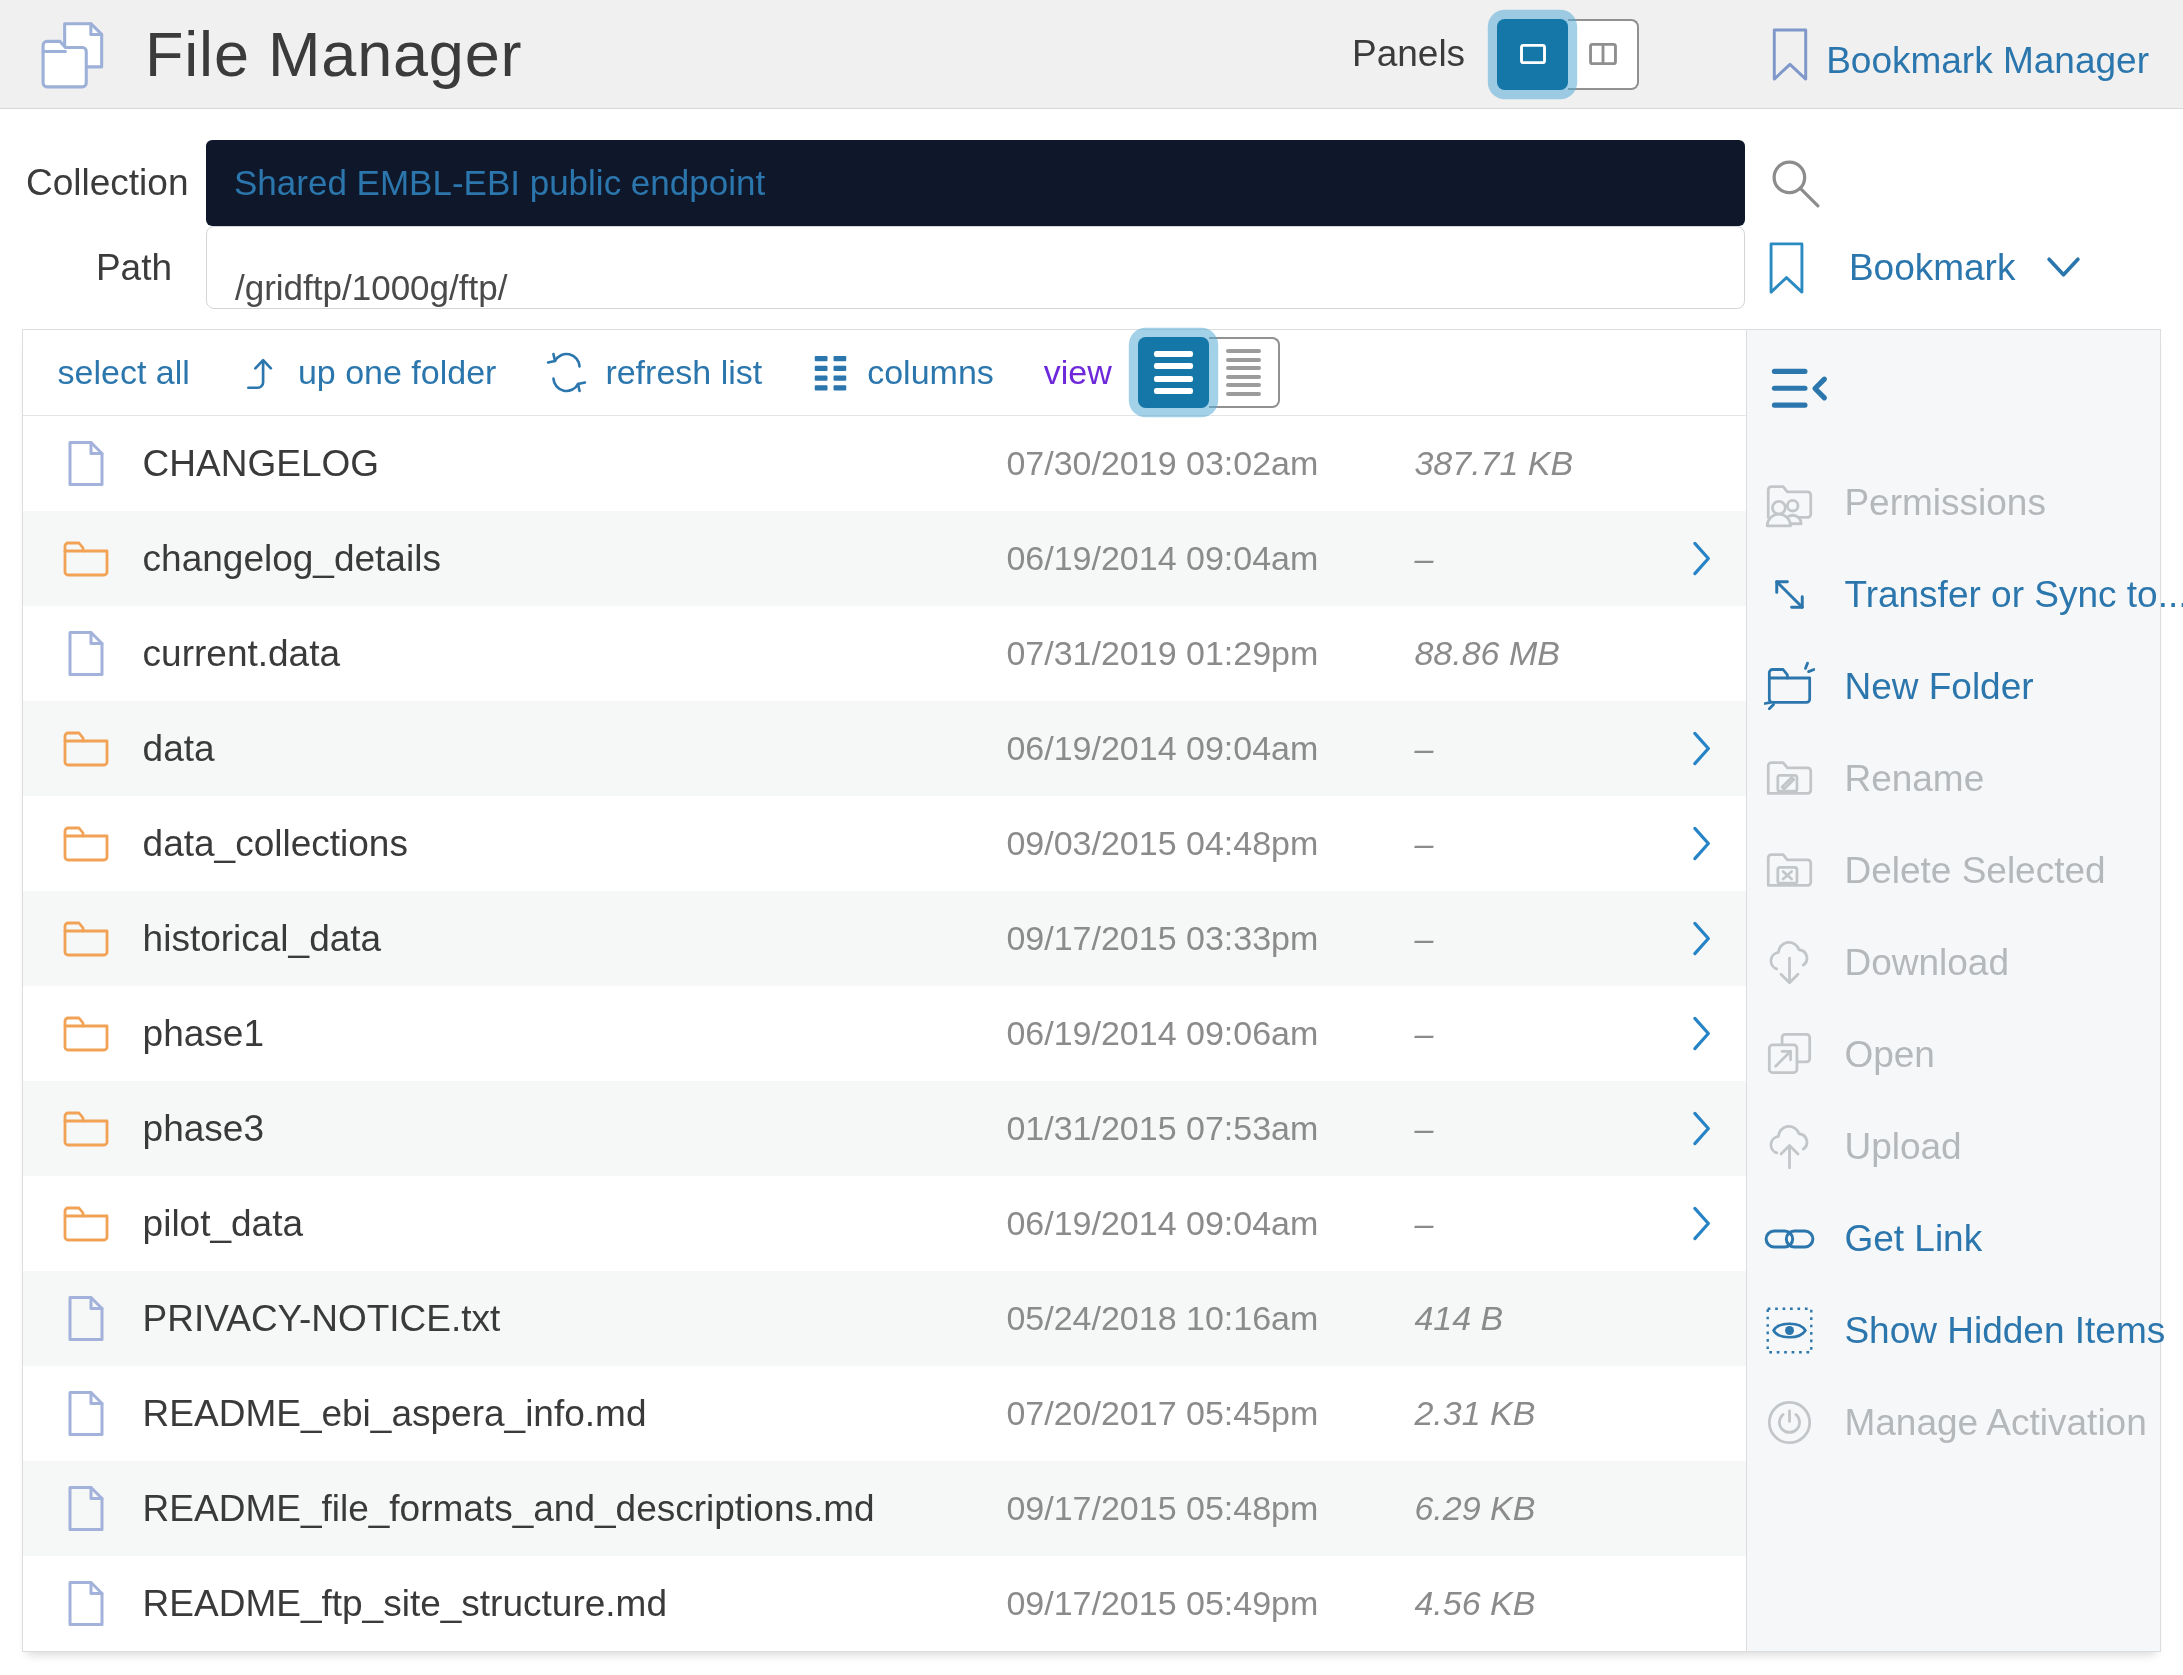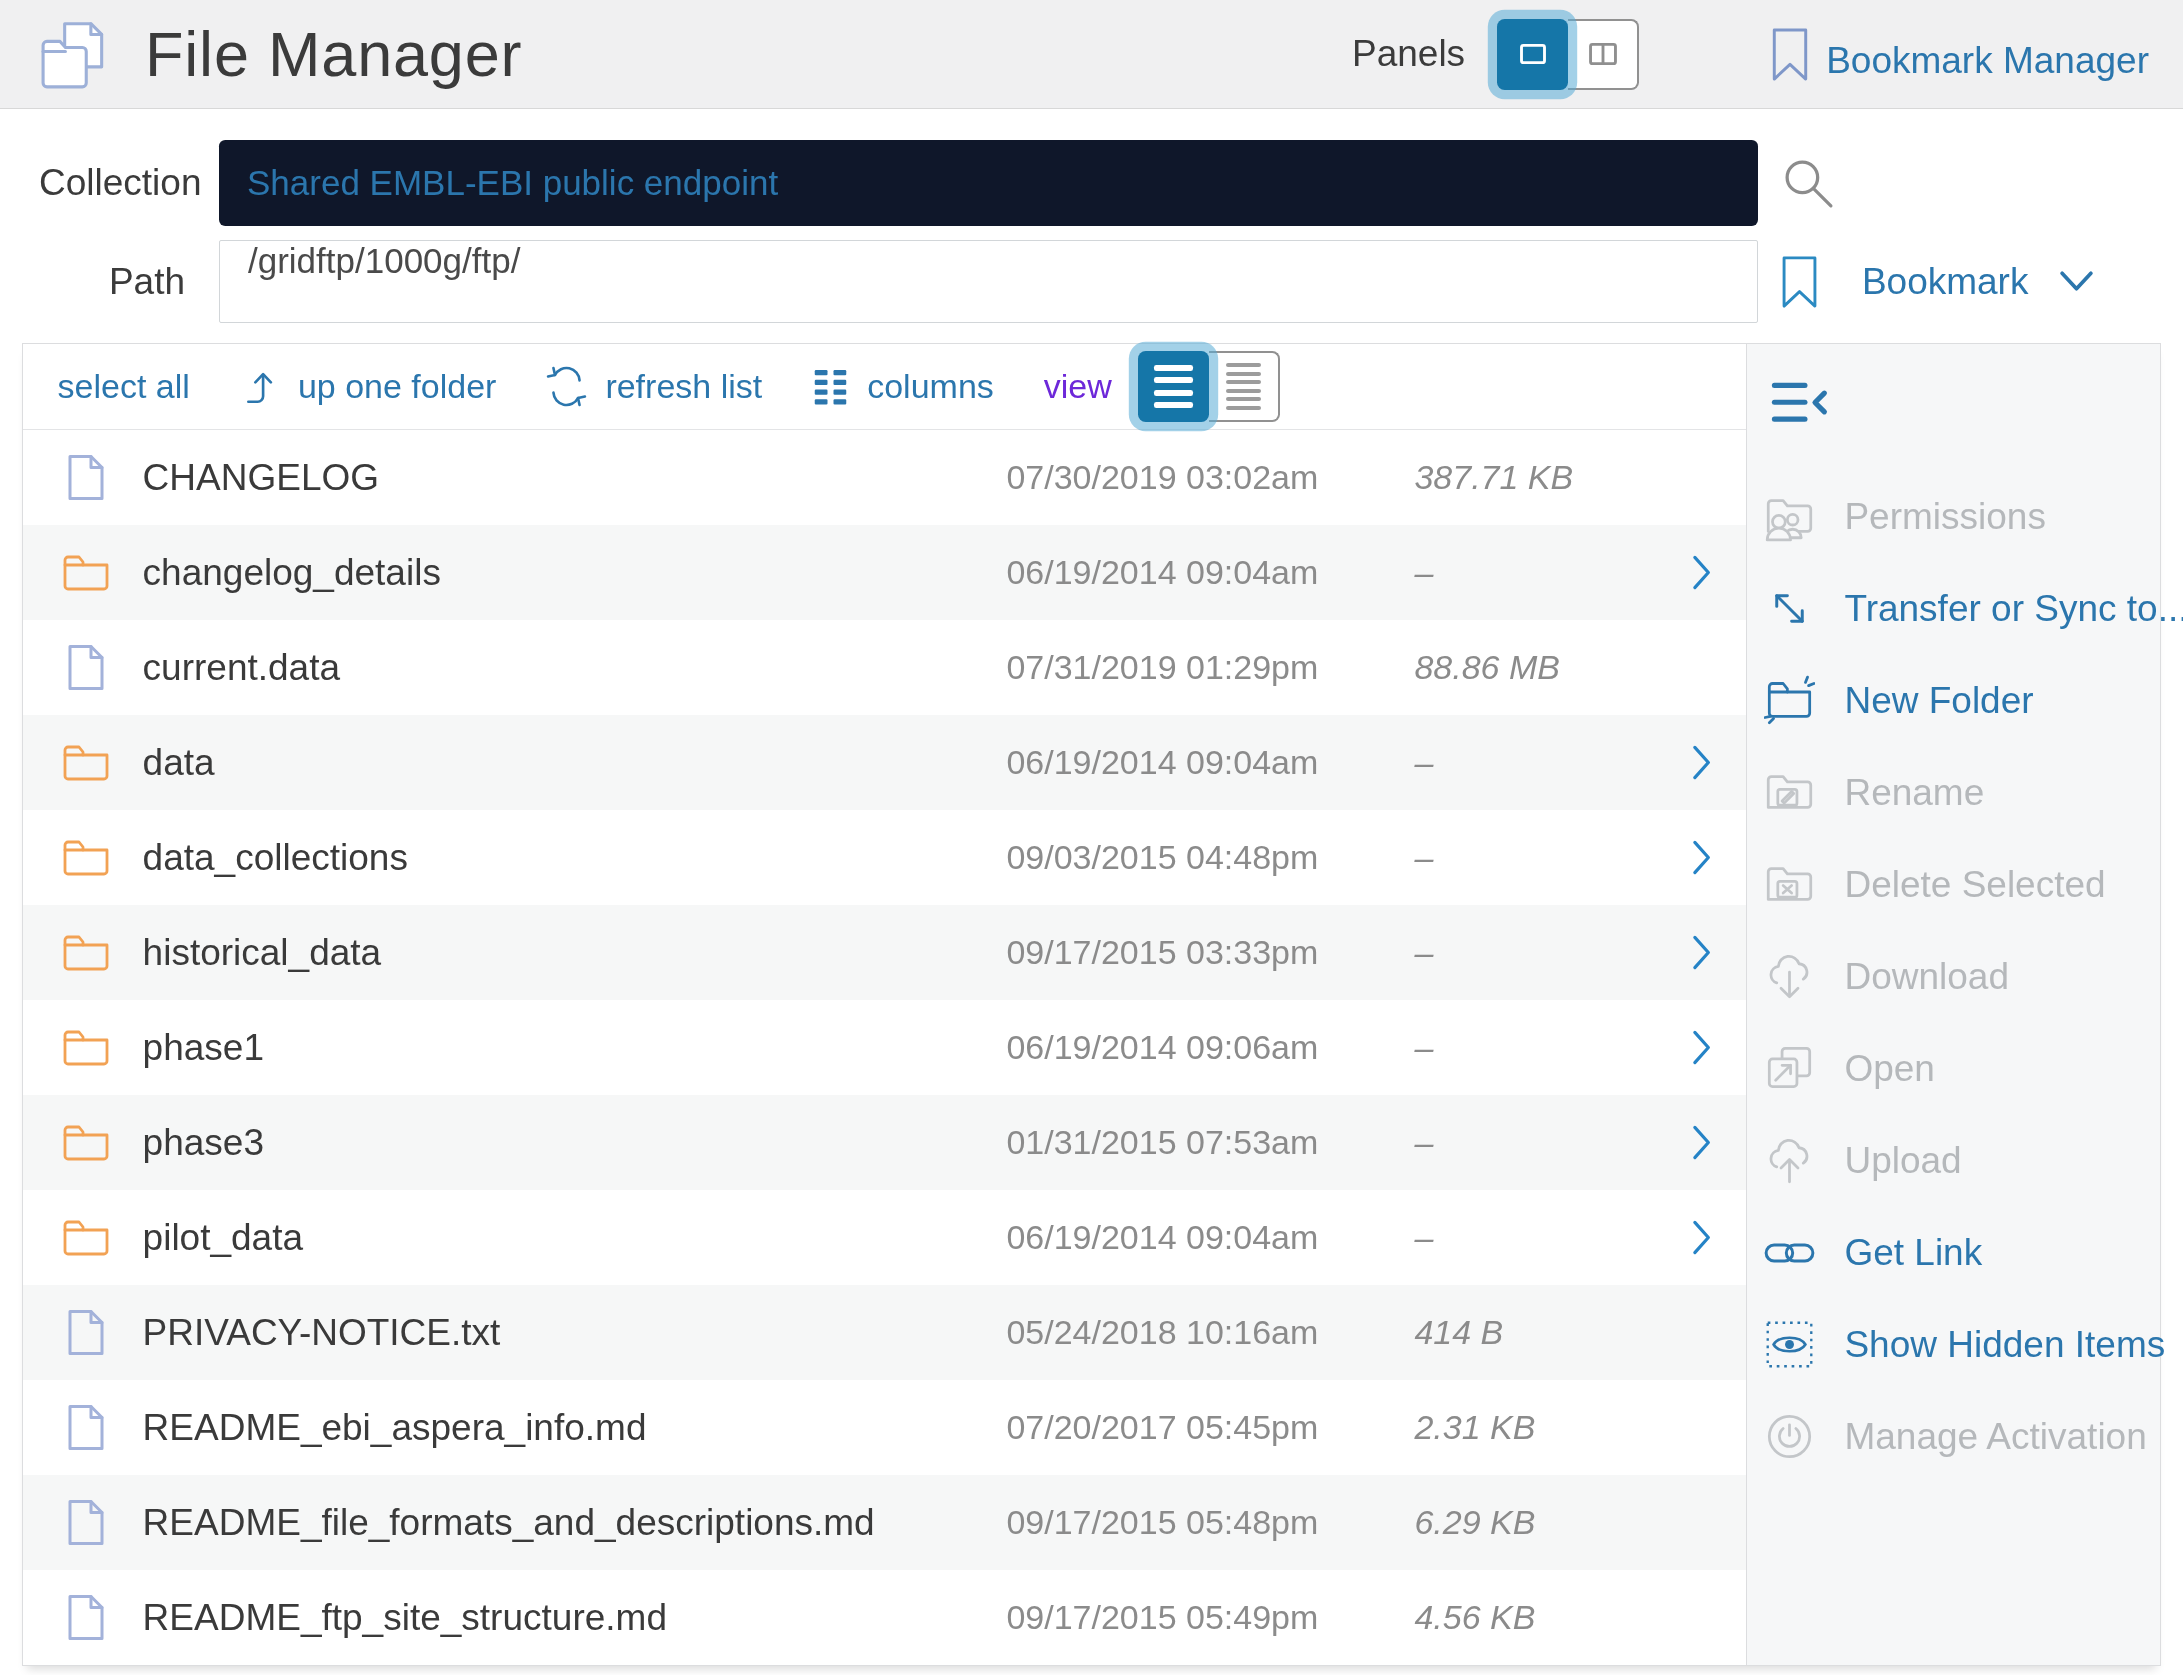--- a/index.html
+++ b/index.html
@@ -30,28 +30,28 @@
   .hd-spacer{flex:1}
   .panels-label{font-size:37px;color:#3b3b3b;margin-right:32px}
   .seg-toggle{display:flex;align-items:center}
   .seg-btn{width:71px;height:71px;display:flex;align-items:center;justify-content:center;background:#fff;}
   .seg-btn.sel{background:var(--toggle-blue);border-radius:7.7px;box-shadow:0 0 0 9.2px var(--halo);position:relative;z-index:2;border:none}
   .seg-btn.unsel{border:2.3px solid #919191;border-left:none;border-radius:0 7.7px 7.7px 0}
   .bookmark-manager{display:flex;align-items:flex-end;gap:16px;margin-left:131px;cursor:pointer}
   .bookmark-manager .lbl{font-size:37px;color:var(--blue)}
 
   
-  .location{padding:31px 23px 20px 39px;display:flex;flex-direction:column;gap:14px;background:#fff}
+  .location{padding:31px 23px 20px 26px;display:flex;flex-direction:column;gap:0;background:#fff}
   .loc-row{display:flex;align-items:center}
   .loc-label{width:146px;text-align:right;font-size:37px;color:#3b3b3b;flex:none}
   .loc-field{margin-left:34px;width:1539px;flex:none;display:flex;align-items:center}
   .collection-box{width:100%;height:86px;background:#0f172a;border-radius:6.2px;
     display:flex;align-items:center;padding:0 28px;font-size:35px;color:var(--blue)}
-  .path-box{width:100%;height:83px;background:#fff;border:1.5px solid #d2d6d9;border-radius:2px;
-    display:flex;align-items:flex-start;padding:0 28px;font-size:35px;color:#4a4a4a}
+  .path-box{width:100%;height:83px;background:#fff;border:1.5px solid #d2d6d9;border-radius:8px;
+    display:flex;align-items:flex-end;padding:0 28px;font-size:35px;color:#4a4a4a}
   .loc-acc{flex:1;display:flex;align-items:center;padding-left:21.6px}
   .bookmark-acc{display:flex;align-items:center;gap:31px;cursor:pointer}
   .bookmark-acc .lbl{font-size:37px;color:var(--blue);margin-left:12.3px}
 
   
   .main-panel{margin:0 21.6px;border:1.5px solid var(--border);display:flex;
     box-shadow:0 7.7px 9.2px -4.6px rgba(0,0,0,.15);}
   .file-area{flex:1;min-width:0}
   .toolbar{height:86px;display:flex;align-items:center;padding-left:35px;
     border-bottom:1.5px solid #e3e4e6;font-size:34px;color:var(--blue)}

